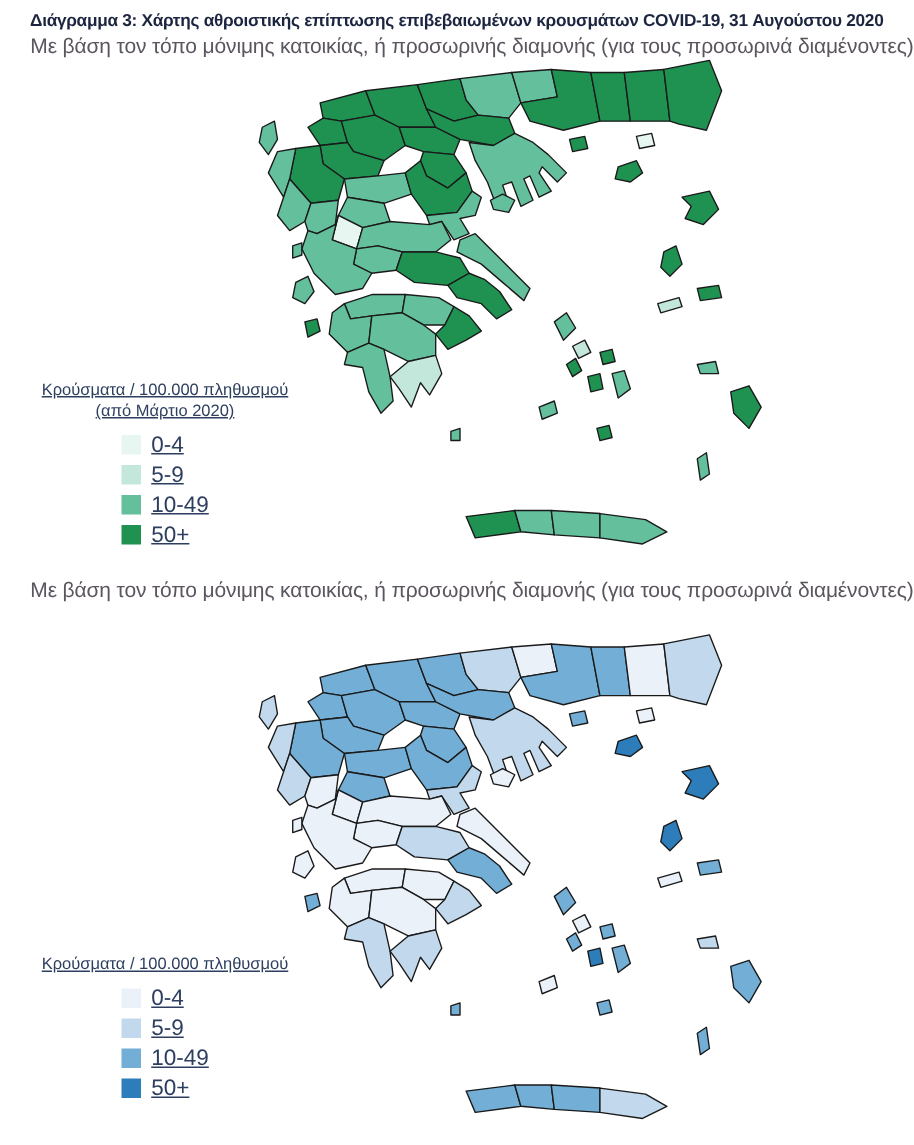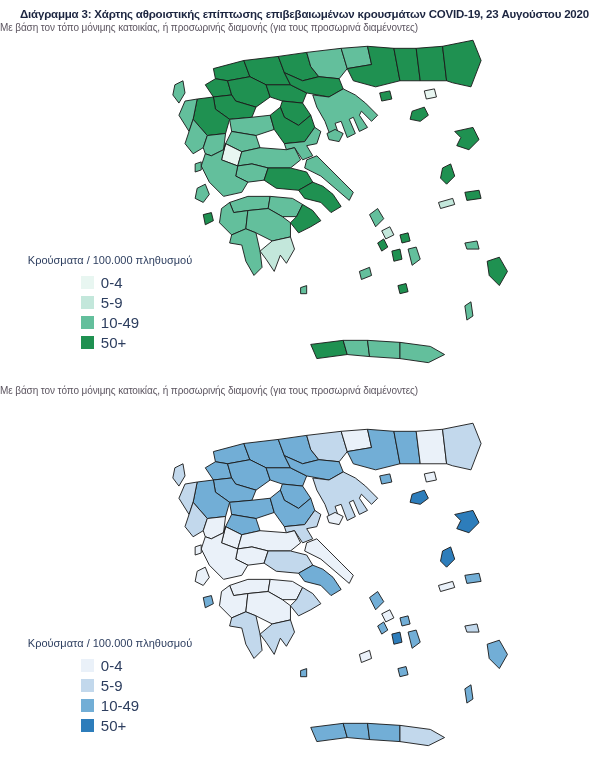--- a/index.html
+++ b/index.html
@@ -8,44 +8,46 @@
     font-family:"Liberation Sans",sans-serif;overflow:hidden;
   }
   .chart-section{position:absolute;left:0;width:609px;height:380px;}
   .sec-0{top:0;}
   .sec-1{top:383px;}
   .chart-title{
     margin:0;padding-top:8px;text-align:center;
     font-size:11.5px;font-weight:bold;color:#1c2540;letter-spacing:-0.2px;
   }
   .chart-subtitle{
-    margin-top:2px;text-align:left;font-size:10px;color:#5c5560;letter-spacing:-0.1px;
+    margin-top:2px;text-align:right;font-size:14px;color:#5c5560;letter-spacing:-0.1px;
   }
   .map-svg{position:absolute;left:112px;top:34px;width:436px;height:345px;}
   .map-svg path{stroke:#1a1a1a;stroke-width:0.9;stroke-linejoin:round;}
   .legend{
     position:absolute;left:8px;top:254px;width:204px;text-align:center;
     color:#2d3e5f;
+    text-decoration:underline;
   }
   .legend-title{font-size:11px;line-height:1.25;color:#2d3e5f;}
   .legend-items{width:fit-content;margin:6px auto 0 auto;text-align:left;}
   .legend-row{display:flex;align-items:center;margin-bottom:3px;}
   .legend-swatch{width:13px;height:13px;display:inline-block;flex:0 0 13px;}
   .legend-label{font-size:15px;margin-left:7px;color:#2d3e5f;white-space:nowrap;}
 </style>
 </head>
 <body>
 
 <div class="page">
 
   <section class="chart-section sec-0">
-    <h1 class="chart-title">Διάγραμμα 3: Χάρτης αθροιστικής επίπτωσης επιβεβαιωμένων κρουσμάτων COVID-19, 23 Αυγούστου 2020</h1>
+    <h1 class="chart-title">Διάγραμμα 3: Χάρτης αθροιστικής επίπτωσης επιβεβαιωμένων κρουσμάτων COVID-19, 31 Αυγούστου 2020</h1>
     <div class="chart-subtitle">Με βάση τον τόπο μόνιμης κατοικίας, ή προσωρινής διαμονής (για τους προσωρινά διαμένοντες)</div>
     <div class="legend">
       <div class="legend-title">Κρούσματα / 100.000 πληθυσμού</div>
+      <div class="legend-title">(από Μάρτιο 2020)</div>
       <div class="legend-items">
           <div class="legend-row">
             <span class="legend-swatch" style="background: rgb(232, 246, 241);"></span>
             <span class="legend-label">0-4</span>
           </div>
           <div class="legend-row">
             <span class="legend-swatch" style="background: rgb(195, 231, 219);"></span>
             <span class="legend-label">5-9</span>
           </div>
           <div class="legend-row">

